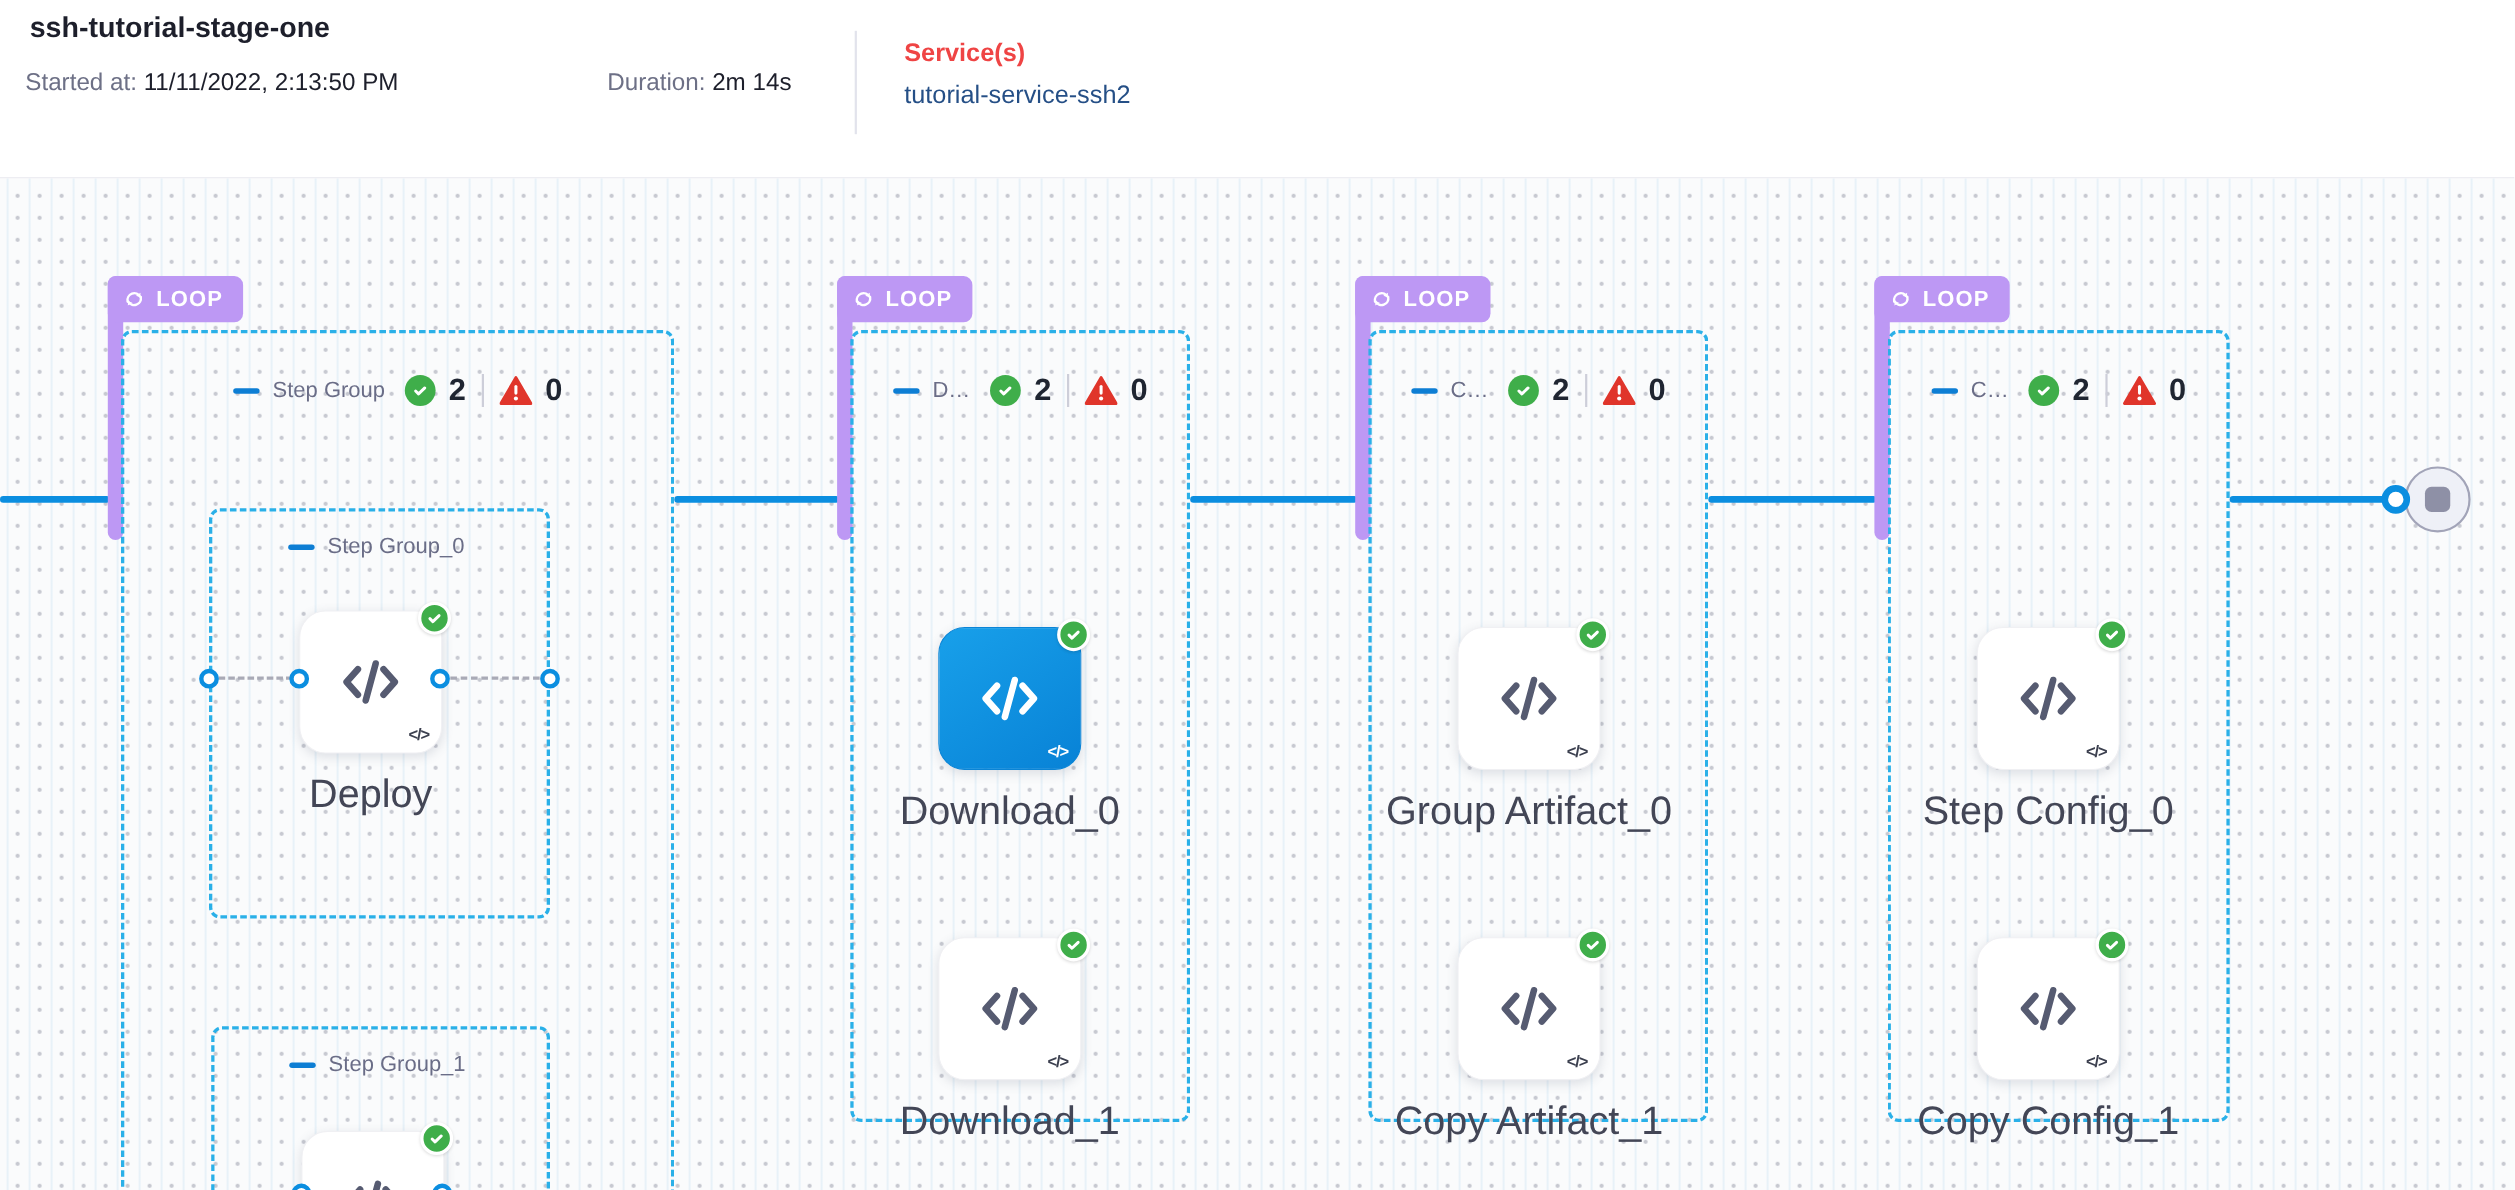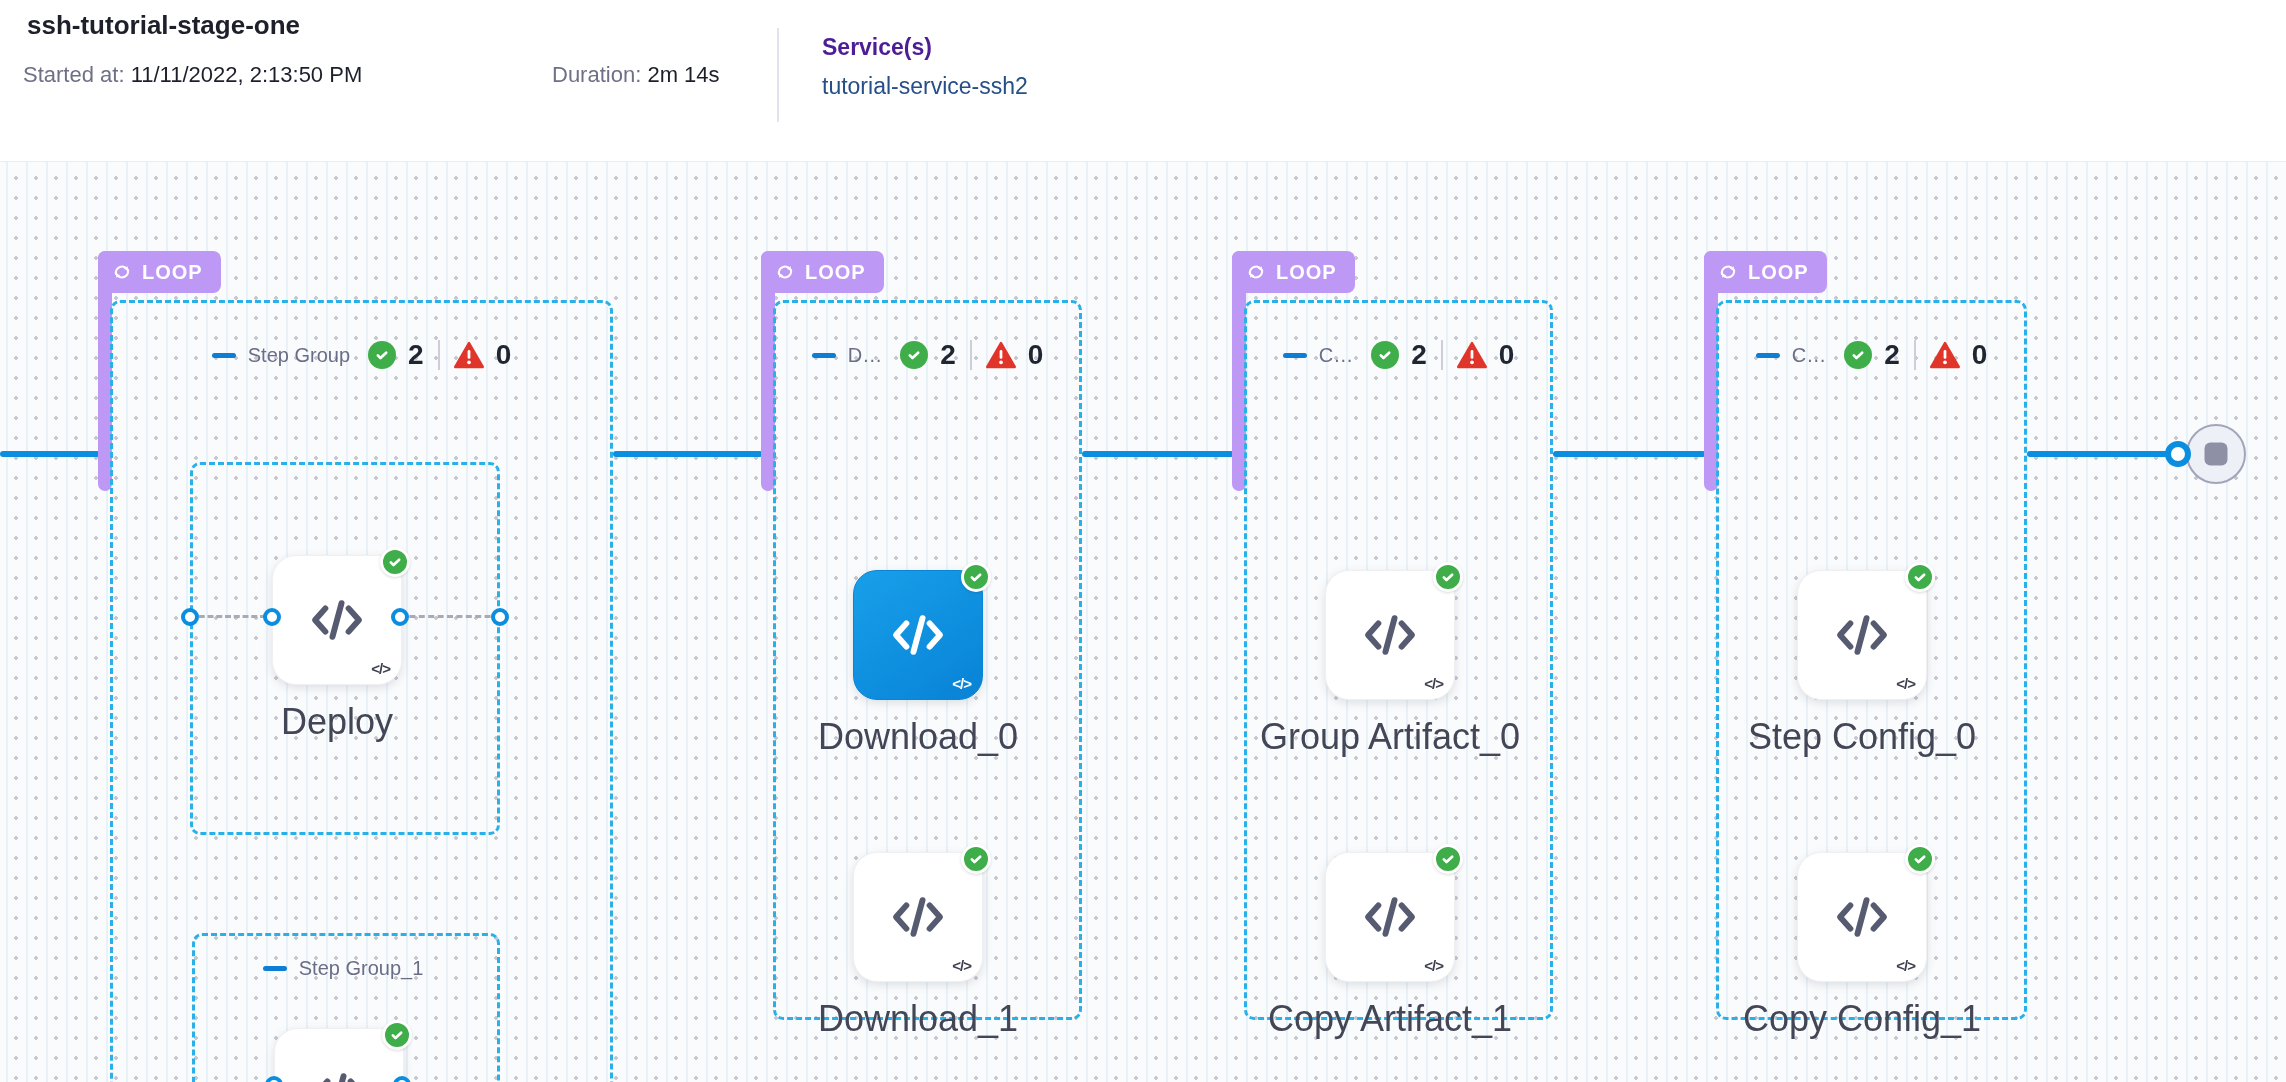--- a/index.html
+++ b/index.html
@@ -11,21 +11,21 @@
   
   .hdr { position:absolute; left:0; top:0; width:2286px; height:162px; background:#fff;
          border-bottom:1px solid #ececf1; z-index:10; }
   .hdr-title { position:absolute; left:27px; top:10px; font-size:26px; font-weight:700; color:#1d1f2b; }
   .meta { position:absolute; top:62px; font-size:22px; color:#1d1f2b; }
   .meta .lbl { color:#6d7086; }
   .meta-start { left:23px;text-align:center; }
   .meta-duration { left:552px; }
   .hdr-divider { position:absolute; left:777px; top:28px; width:2px; height:94px; background:#e2e3ec; }
   .svc-col { position:absolute; top:34px; font-size:23px; }
-  .svc-col .col-lbl { color:#4c1d95; font-weight:600; }
+  .svc-col .col-lbl { color:#ef4444; font-weight:600; }
   .svc-col .col-link { display:block; margin-top:12px; color:#254f86; font-weight:400; text-decoration:none; cursor:pointer; }
   .col-services { left:822px; }
   .col-envs { left:1400px; }
 
   
   .canvas { position:absolute; left:0; top:162px; width:2286px; height:920px; overflow:hidden;
     background-color:#fafbfc;
     background-image:
       linear-gradient(to right, rgba(70,160,215,0.10) 1.6px, transparent 1.6px),
       radial-gradient(circle, #c7c9d1 1.6px, transparent 2.1px);
@@ -183,20 +183,24 @@
           <svg viewBox="0 0 24 22">
               <path d="M12 1.5 L23 20.5 H1 Z" fill="#e0352b" stroke="#e0352b" stroke-width="2" stroke-linejoin="round"></path>
               <rect x="10.9" y="7" width="2.2" height="7" rx="1.1" fill="#fff"></rect>
               <circle cx="12" cy="16.8" r="1.5" fill="#fff"></circle>
             </svg>
         </span>
         <span class="cnt">0</span>
       </div>
 
       <div class="grp-inner" style="left:77px;top:159px;width:310px;height:373px">
+        <div class="grp-header" style="top:10px;justify-content:center">
+          <span class="minus"></span>
+          <span class="grp-name">Step Group_0</span>
+        </div>
         <div class="dash-line" style="left:-3px;top:150px;width:76px"></div>
         <div class="dash-line" style="left:207px;top:150px;width:100px"></div>
         <div class="node-unit" style="left:79px;top:90px;z-index:2">
           <div class="card">
             <svg class="code-svg" viewBox="0 0 48 48" fill="none" stroke="currentColor" stroke-width="4.6" stroke-linecap="round" stroke-linejoin="round">
               <path d="M15 15 L7 24 L15 33"></path>
                 <path d="M33 15 L41 24 L33 33"></path>
                 <path d="M27.5 11 L20.5 37"></path>
             </svg>
             <span class="corner">&lt;/&gt;</span>

